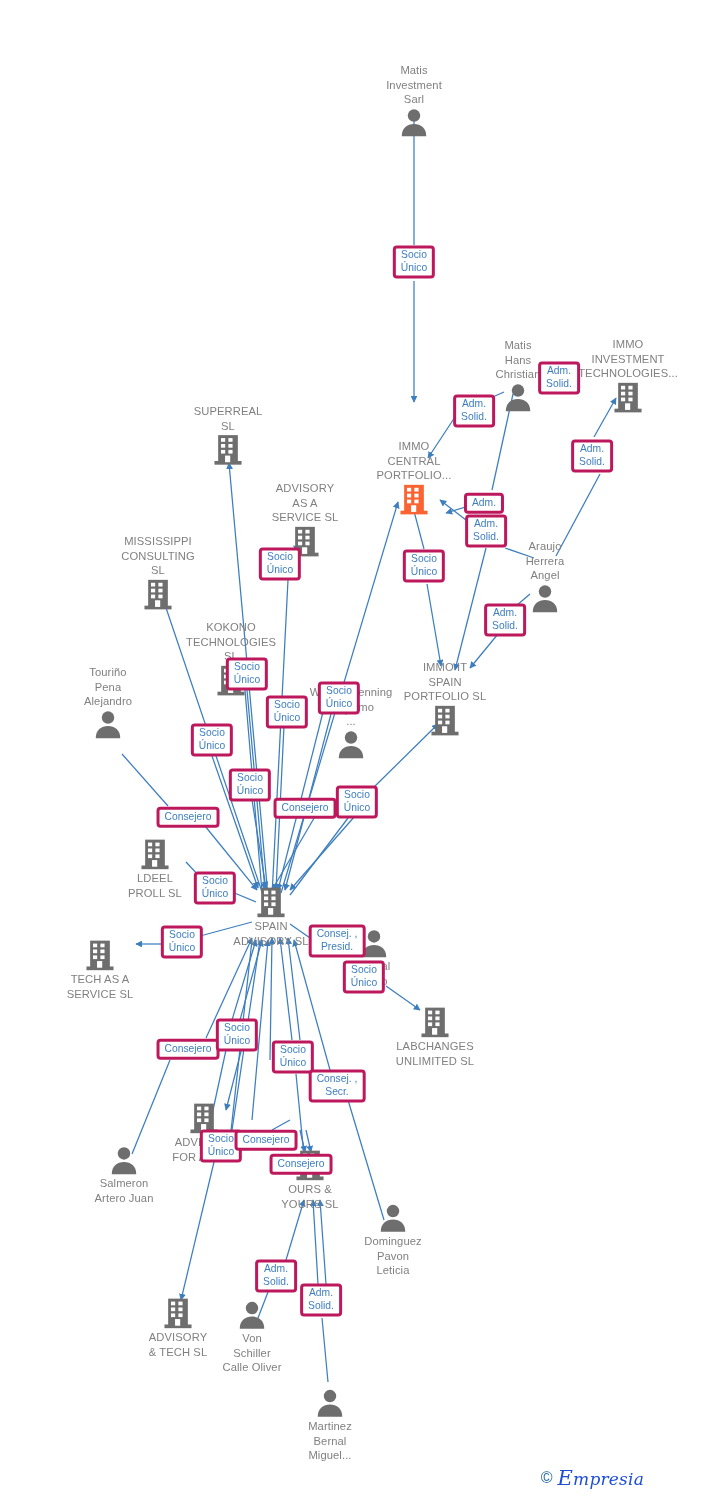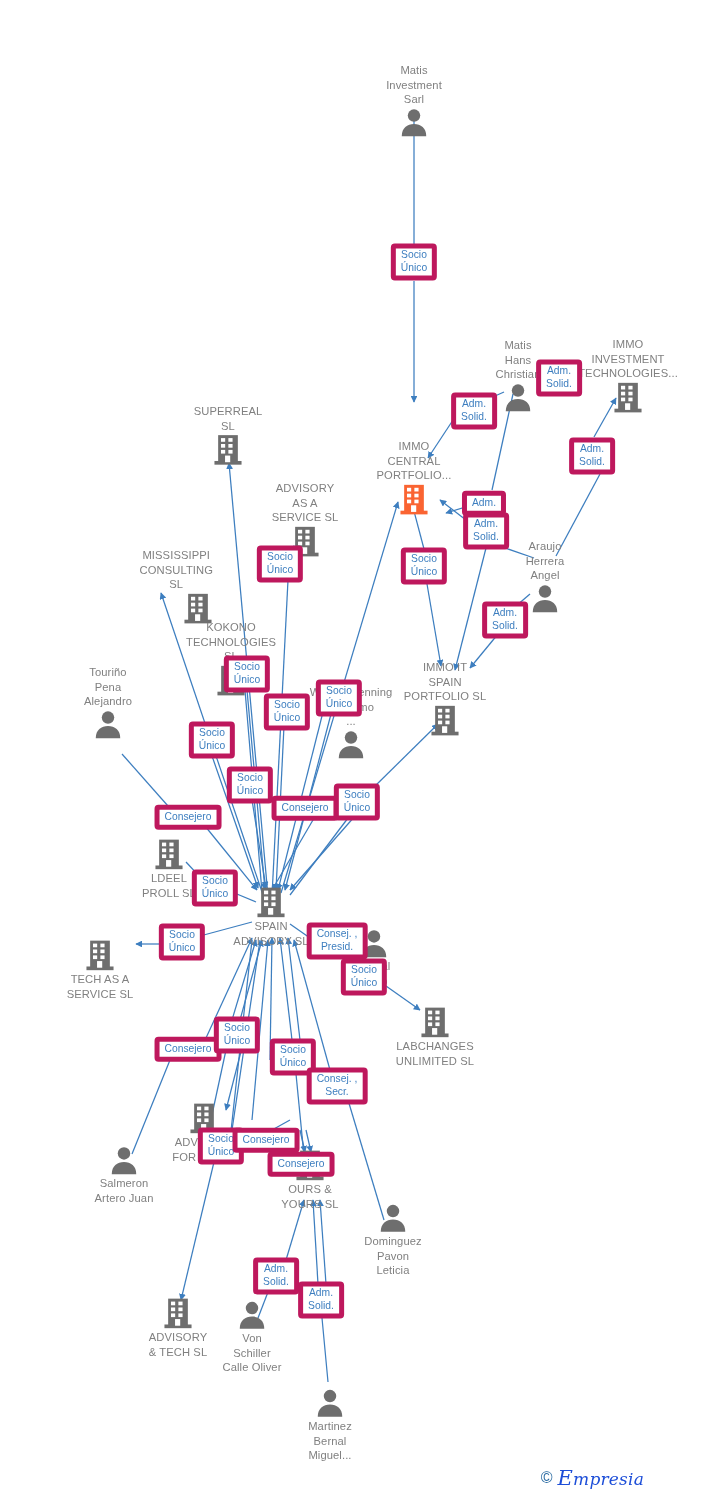--- a/index.html
+++ b/index.html
@@ -49,21 +49,21 @@
     margin-top: 1px;
     line-height: 0;
   }
   .node.label-below .node-label { order: 2; margin-top: 1px; }
   .node.label-below .node-icon { order: 1; }
 
   .reltag {
     position: absolute;
     transform: translate(-50%, -50%);
     background: #ffffff;
-    border: 5px solid #be185d;
+    border: 3px solid #be185d;
     border-radius: 4px;
     color: #3d7ebf;
     font-size: 10.3px;
     line-height: 12.6px;
     text-align: center;
     padding: 1px 5px;
     white-space: pre-line;
     font-family: "Liberation Sans", "DejaVu Sans", sans-serif;
   }
   .watermark {
@@ -294,21 +294,21 @@
             <rect x="1" y="22" width="22" height="3" fill="#6e6e6e"></rect>
             <rect x="6.3" y="3.4" width="3.4" height="3" fill="#ffffff"></rect>
             <rect x="12.3" y="3.4" width="3.4" height="3" fill="#ffffff"></rect>
             <rect x="6.3" y="8.2" width="3.4" height="3" fill="#ffffff"></rect>
             <rect x="12.3" y="8.2" width="3.4" height="3" fill="#ffffff"></rect>
             <rect x="6.3" y="13" width="3.4" height="3" fill="#ffffff"></rect>
             <rect x="12.3" y="13" width="3.4" height="3" fill="#ffffff"></rect>
             <rect x="9.6" y="17.6" width="4.2" height="5.4" fill="#ffffff"></rect>
           </svg></div>
       </div>
-      <div class="node" style="left: 158px; top: 586px; align-items: flex-end;">
+      <div class="node" style="left: 158px; top: 572px;">
         <div class="node-label">MISSISSIPPI
 CONSULTING
 SL</div>
         <div class="node-icon"><svg width="30" height="32" viewBox="0 0 24 26" xmlns="http://www.w3.org/2000/svg">
             <rect x="4" y="1" width="16" height="22" fill="#6e6e6e"></rect>
             <rect x="1" y="22" width="22" height="3" fill="#6e6e6e"></rect>
             <rect x="6.3" y="3.4" width="3.4" height="3" fill="#ffffff"></rect>
             <rect x="12.3" y="3.4" width="3.4" height="3" fill="#ffffff"></rect>
             <rect x="6.3" y="8.2" width="3.4" height="3" fill="#ffffff"></rect>
             <rect x="12.3" y="8.2" width="3.4" height="3" fill="#ffffff"></rect>
@@ -344,21 +344,21 @@
       </div>
       <div class="node" style="left: 108px; top: 702px;">
         <div class="node-label">Touriño
 Pena
 Alejandro</div>
         <div class="node-icon"><svg width="30" height="30" viewBox="0 0 24 24" xmlns="http://www.w3.org/2000/svg">
             <circle cx="12" cy="6.4" r="5" fill="#6e6e6e"></circle>
             <path d="M 2.2 23 C 2.2 16.2 6.6 13.2 12 13.2 C 17.4 13.2 21.8 16.2 21.8 23 Z" fill="#6e6e6e"></path>
           </svg></div>
       </div>
-      <div class="node label-below" style="left: 169px; top: 869px;">
+      <div class="node label-below" style="left: 155px; top: 869px;">
         <div class="node-label">LDEEL
 PROLL  SL</div>
         <div class="node-icon"><svg width="30" height="32" viewBox="0 0 24 26" xmlns="http://www.w3.org/2000/svg">
             <rect x="4" y="1" width="16" height="22" fill="#6e6e6e"></rect>
             <rect x="1" y="22" width="22" height="3" fill="#6e6e6e"></rect>
             <rect x="6.3" y="3.4" width="3.4" height="3" fill="#ffffff"></rect>
             <rect x="12.3" y="3.4" width="3.4" height="3" fill="#ffffff"></rect>
             <rect x="6.3" y="8.2" width="3.4" height="3" fill="#ffffff"></rect>
             <rect x="12.3" y="8.2" width="3.4" height="3" fill="#ffffff"></rect>
             <rect x="6.3" y="13" width="3.4" height="3" fill="#ffffff"></rect>

